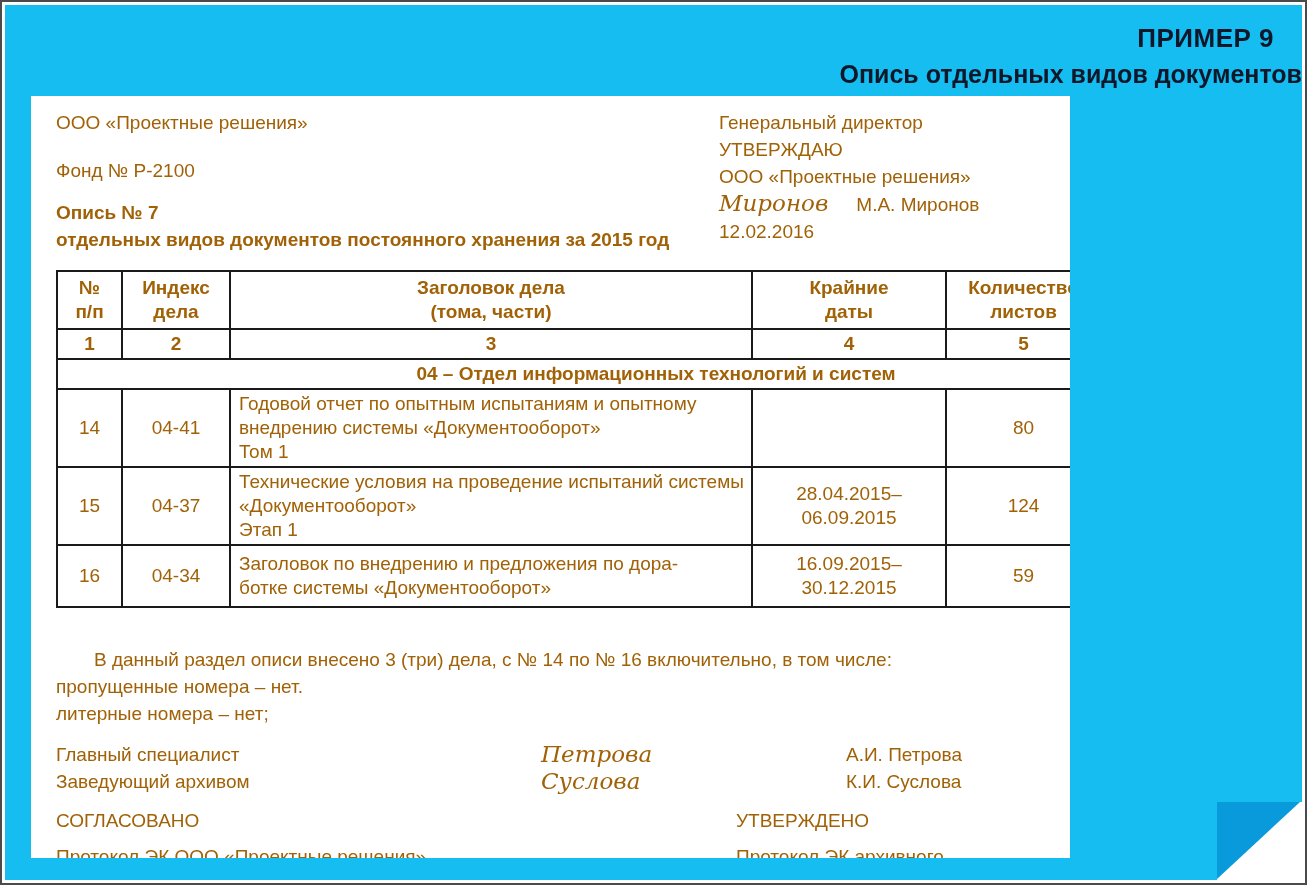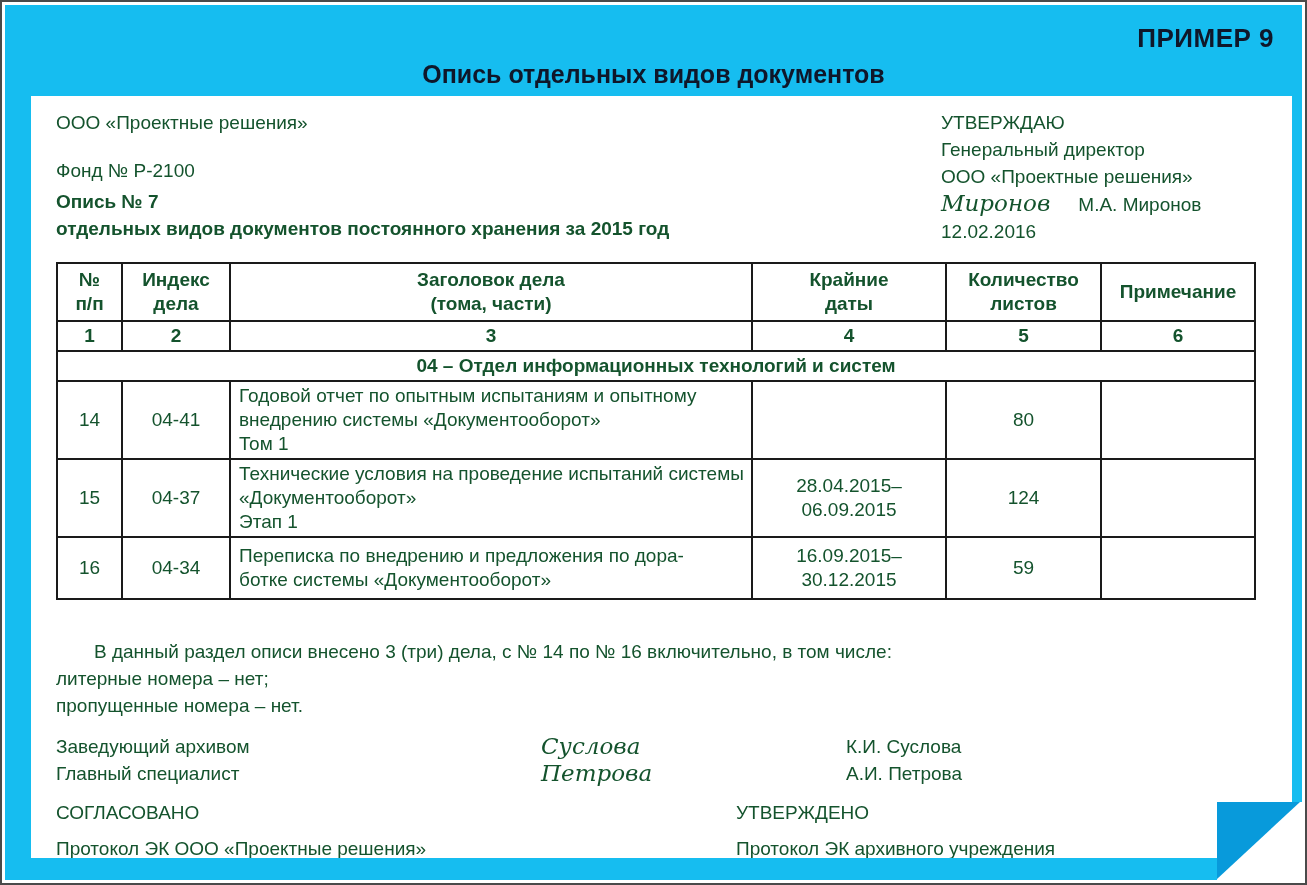--- a/index.html
+++ b/index.html
@@ -22,42 +22,42 @@
     overflow: hidden;
   }
   
   .banner { position: relative; height: 91px; color: #0f172a; }
   .primer {
     position: absolute; top: 18px; right: 28px;
     font-size: 26px; font-weight: bold; letter-spacing: 0.5px;
   }
   .doc-title {
     position: absolute; top: 55px; left: 0; right: 0;
-    text-align: center;
+    text-align: right;
     font-size: 25px; font-weight: bold;
   }
   
   .content {
     position: absolute;
     left: 26px; top: 91px;
-    width: 1261px; height: 762px;
+    width: 1039px; height: 762px;
     background: #ffffff;
     padding: 13px 26px 0 25px;
-    color: #14532d;
+    color: #a16207;
     font-size: 19px;
     line-height: 27px;
     overflow: hidden;
   }
   .bold { font-weight: bold; }
   .pre { white-space: pre-line; }
   .top-row { display: flex; }
   .top-left { flex: 1; }
   .top-right { width: 325px; }
   .fund-line  { margin-top: 21px; }
-  .opis-line  { margin-top: 4px; }
+  .opis-line  { margin-top: 15px; }
   .sig-line .script { margin-right: 28px; }
   .script {
     font-family: "DejaVu Serif", serif;
     font-style: italic;
     font-size: 23px;
   }
   
   table.doc {
     margin-top: 17px;
     border-collapse: collapse;
@@ -120,22 +120,22 @@
     <div class="content">
 
       <div class="top-row">
         <div class="top-left">
           <div>ООО «Проектные решения»</div>
           <div class="fund-line">Фонд № Р-2100</div>
           <div class="opis-line bold">Опись № 7</div>
           <div class="bold">отдельных видов документов постоянного хранения за 2015 год</div>
         </div>
         <div class="top-right">
+          <div>Генеральный директор</div>
           <div>УТВЕРЖДАЮ</div>
-          <div>Генеральный директор</div>
           <div>ООО «Проектные решения»</div>
           <div class="sig-line">
             <span class="script">Миронов</span><span>М.А. Миронов</span>
           </div>
           <div>12.02.2016</div>
         </div>
       </div>
 
       <table class="doc">
         <colgroup>
@@ -186,47 +186,47 @@
             <td class="title-cell pre">Технические условия на проведение испытаний системы «Документооборот»
 Этап 1</td>
             <td class="pre">28.04.2015–
 06.09.2015</td>
             <td>124</td>
             <td></td>
           </tr>
           <tr class="r16">
             <td>16</td>
             <td>04-34</td>
-            <td class="title-cell pre">Переписка по внедрению и предложения по дора-
+            <td class="title-cell pre">Заголовок по внедрению и предложения по дора-
 ботке  системы «Документооборот»</td>
             <td class="pre">16.09.2015–
 30.12.2015</td>
             <td>59</td>
             <td></td>
           </tr>
         </tbody>
       </table>
 
       <div class="summary">
         <div class="indent">В данный раздел описи внесено 3 (три) дела, с № 14 по № 16 включительно, в том числе:</div>
+        <div>пропущенные номера – нет.</div>
         <div>литерные номера – нет;</div>
-        <div>пропущенные номера – нет.</div>
       </div>
 
       <div class="sign-block">
+        <div class="sig-row">
+          <div class="sig-pos">Главный специалист</div>
+          <div class="sig-script script">Петрова</div>
+          <div class="sig-name">А.И. Петрова</div>
+        </div>
         <div class="sig-row">
           <div class="sig-pos">Заведующий архивом</div>
           <div class="sig-script script">Суслова</div>
           <div class="sig-name">К.И. Суслова</div>
         </div>
-        <div class="sig-row">
-          <div class="sig-pos">Главный специалист</div>
-          <div class="sig-script script">Петрова</div>
-          <div class="sig-name">А.И. Петрова</div>
-        </div>
       </div>
 
       <div class="agree-head-row">
         <div class="agree-left">СОГЛАСОВАНО</div>
         <div class="agree-right">УТВЕРЖДЕНО</div>
       </div>
       <div class="agree-body-row">
         <div class="agree-left">
           <div>Протокол ЭК ООО «Проектные решения»</div>
           <div>от 09.02.2016 № 1</div>

